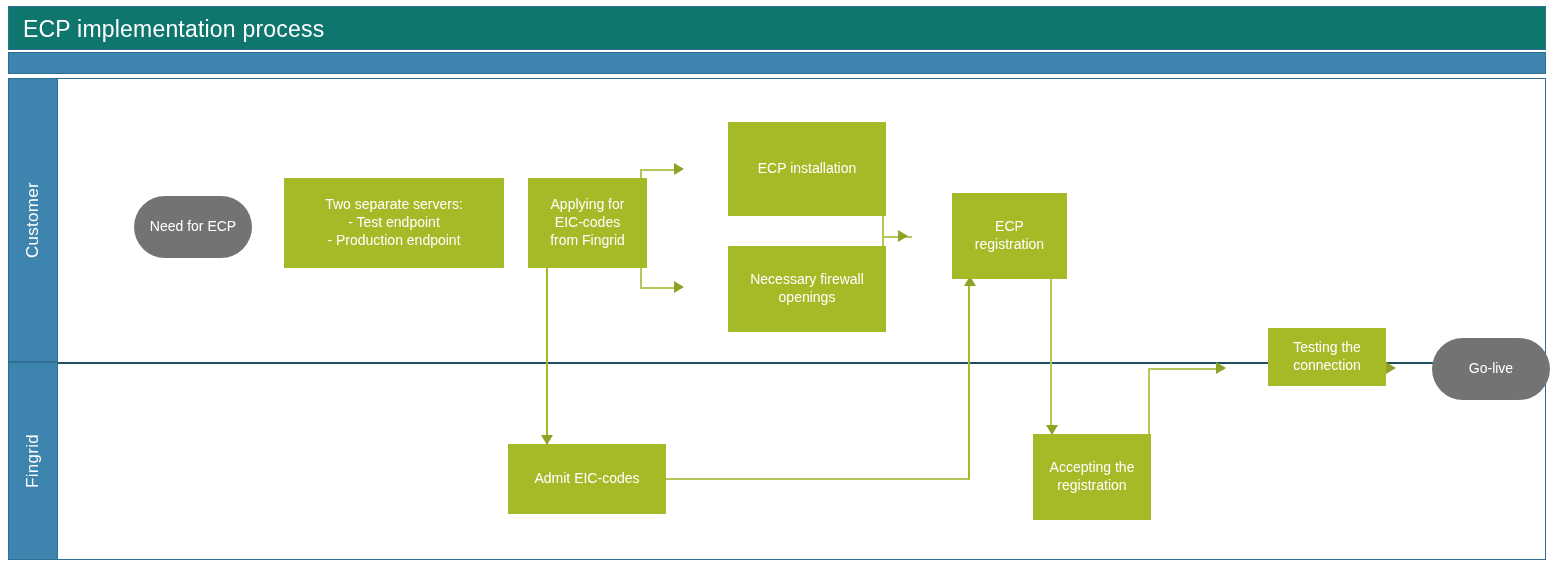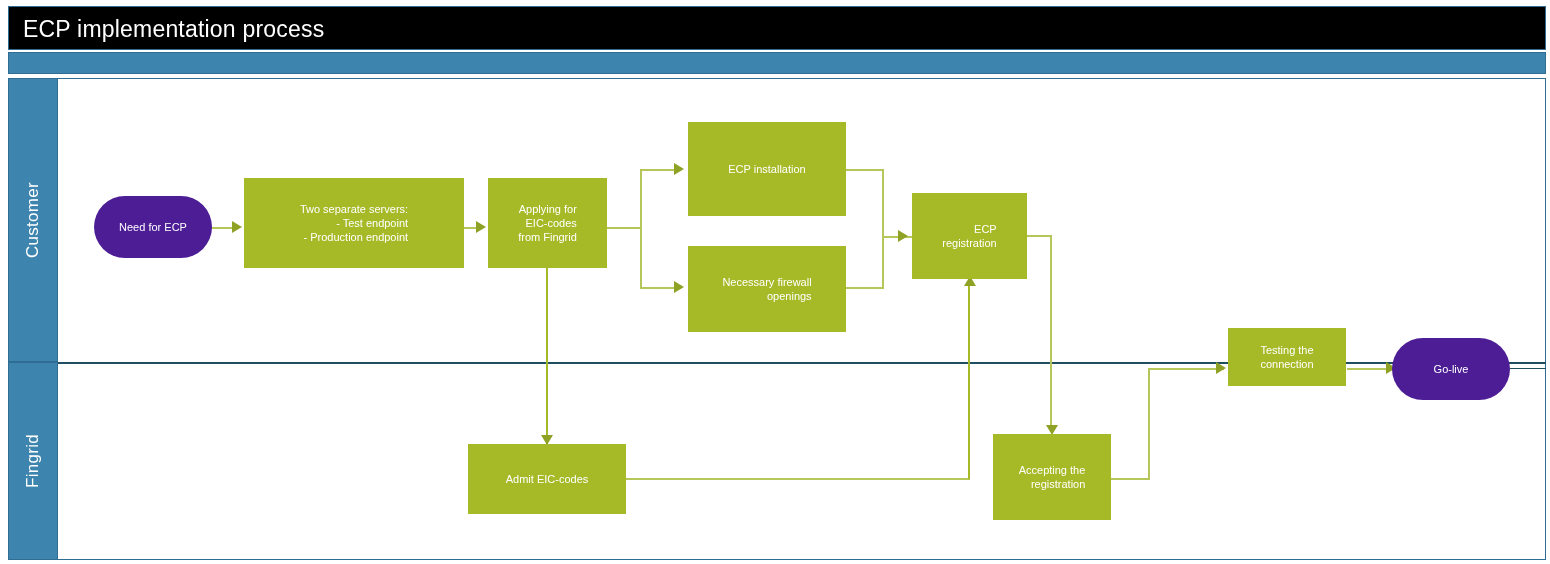--- a/index.html
+++ b/index.html
@@ -18,21 +18,21 @@
     overflow: hidden;
   }
 
   
   .title-bar {
     position: absolute;
     left: 8px;
     top: 6px;
     width: 1538px;
     height: 44px;
-    background: #000000;
+    background: #0f766e;
     border: 1px solid #2f6e92;
     box-sizing: border-box;
   }
   .title-text {
     position: absolute;
     left: 14px;
     top: 9px;
     font-size: 23px;
     color: #ffffff;
     letter-spacing: 0.2px;
@@ -90,30 +90,31 @@
     border-top: 2px solid #1f4e5f;
   }
 
   
   .node {
     position: absolute;
     box-sizing: border-box;
     display: flex;
     align-items: center;
     justify-content: center;
-    text-align: right;
+    text-align: center;
     color: #ffffff;
-    font-size: 11px;
+    font-size: 14px;
     line-height: 1.28;
     padding: 2px 6px;
     white-space: pre-line;
+    margin-left: 40px;
   }
   .node.process { background: #a5ba26; }
   .node.terminator {
-    background: #4c1d95;
+    background: #737373;
     border-radius: 34px;
   }
 
   
   .conn-h, .conn-v {
     position: absolute;
     background: #b6c65a;
   }
   .conn-h { height: 2px; }
   .conn-v { width: 2px; }

